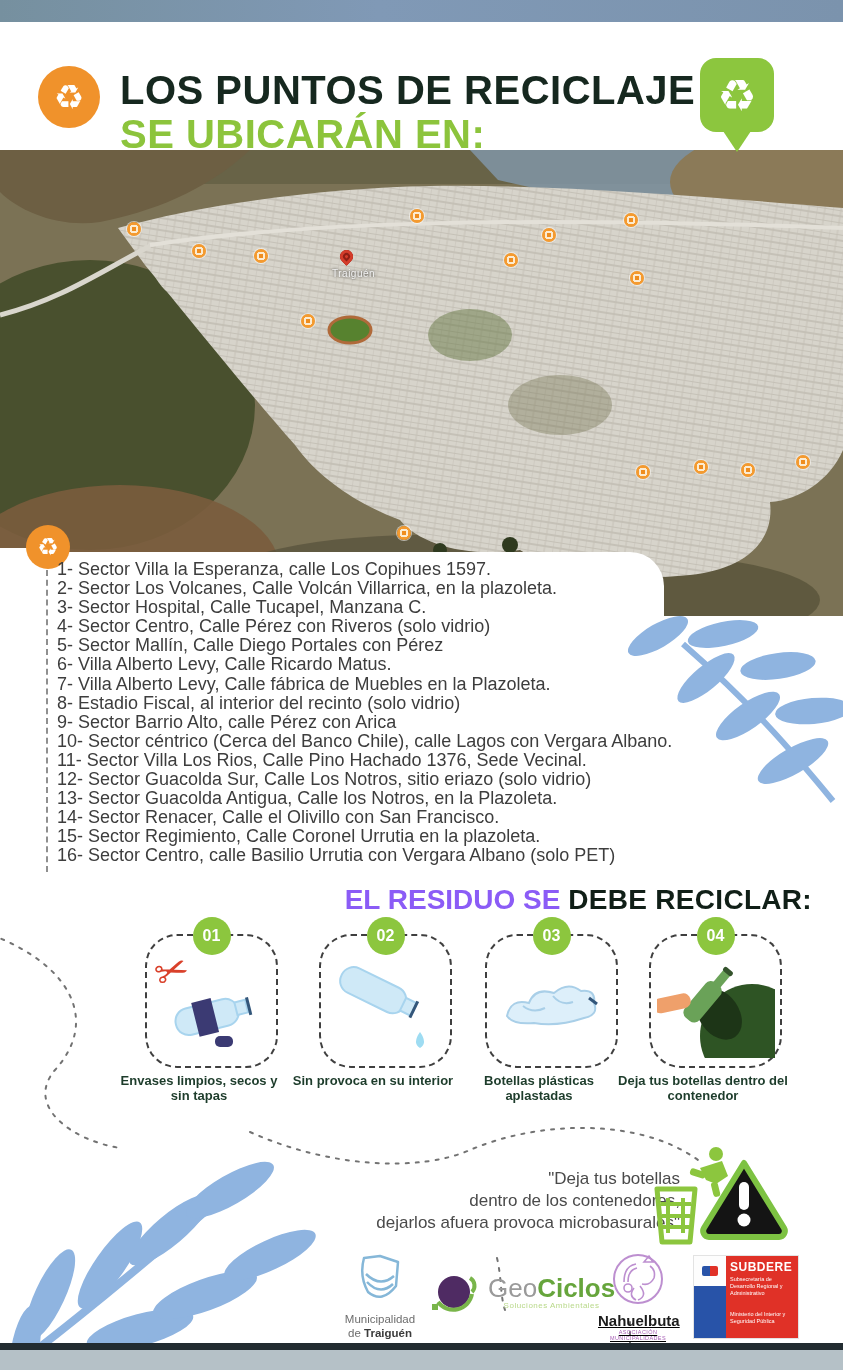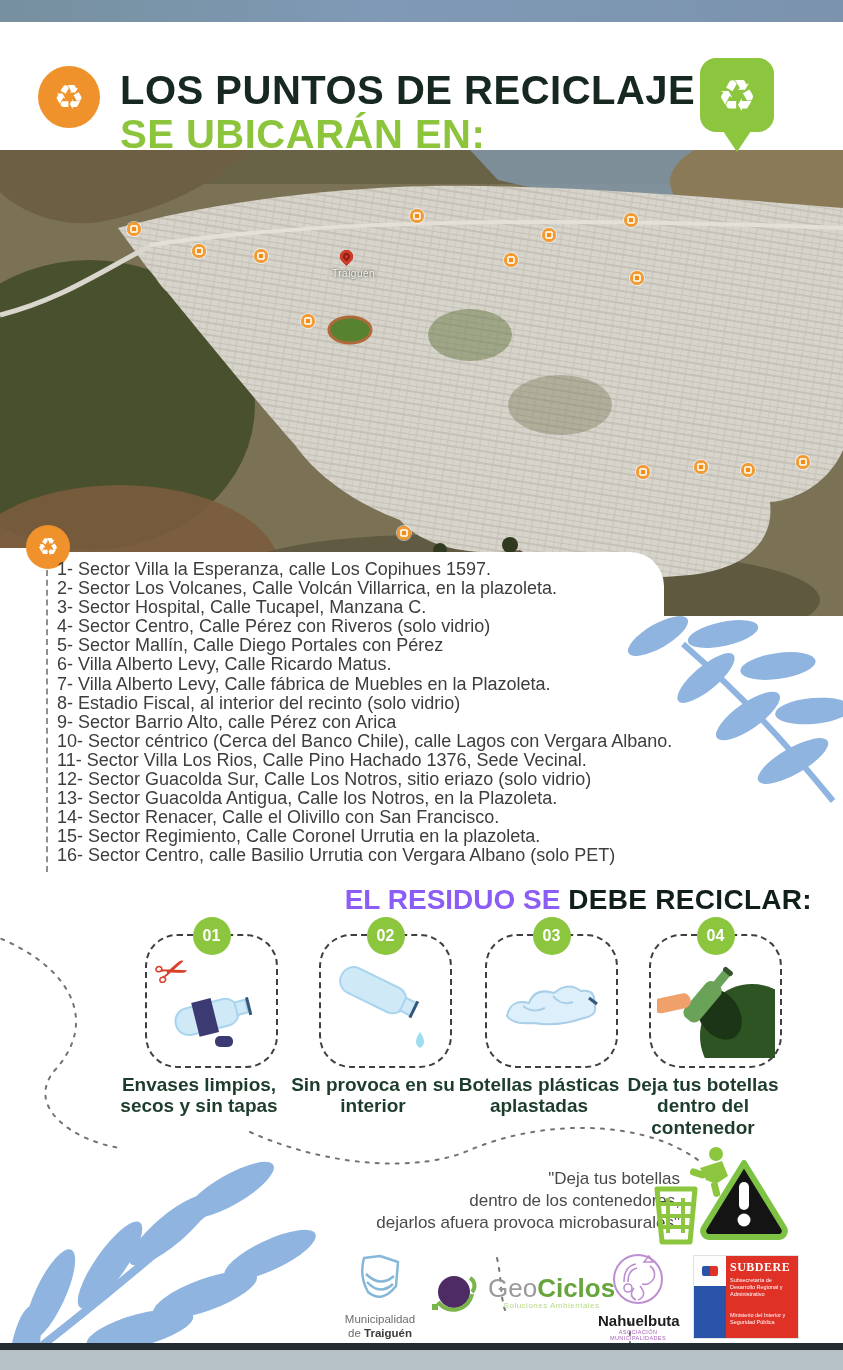--- a/index.html
+++ b/index.html
@@ -56,50 +56,50 @@
   .res-heading .lt{color:#8b5cf6;font-weight:bold;}
   .res-heading .dk{color:#101f17;font-weight:bold;letter-spacing:.3px;}
 
   .card{top:934px;width:133px;height:134px;border:2.5px dashed #3f3f3f;border-radius:32px;z-index:5;margin-left:12px;}
   .badge{position:absolute;left:50%;top:-19px;transform:translateX(-50%);width:38px;height:38px;
     border-radius:50%;background:#8cc63e;color:#fff;font-weight:bold;font-size:16px;
     display:flex;align-items:center;justify-content:center;}
   .card .illus{position:absolute;left:6px;top:18px;width:118px;height:104px;}
   .scissors{position:absolute;left:2px;top:-6px;font-family:"DejaVu Sans",sans-serif;
     font-size:40px;color:#d9402a;transform:rotate(-20deg);}
-  .step-label{top:1074px;width:176px;text-align:center;font-size:19px;font-weight:bold;
+  .step-label{top:1074px;width:176px;text-align:center;font-size:13px;font-weight:bold;
     color:#1d3c2b;line-height:1.12;z-index:5;}
 
   
   .quote{left:330px;top:1168px;width:350px;text-align:right;font-size:17px;color:#4a4a4a;
     line-height:1.3;z-index:5;}
   .warn-icons{left:652px;top:1146px;width:190px;height:110px;z-index:5;}
 
   
   .footer{left:0;top:1250px;width:843px;height:100px;z-index:5;}
   .muni{position:absolute;left:340px;top:4px;width:80px;text-align:center;}
   .muni .txt{font-size:11.5px;color:#6d6d6d;line-height:1.25;margin-top:2px;}
   .muni .txt b{color:#3c3c3c;}
   .geo{position:absolute;left:430px;top:18px;display:flex;align-items:center;}
   .geo .wordmark{margin-left:6px;line-height:1;}
   .geo .g1{font-size:26px;color:#9a9a9a;}
   .geo .g2{font-size:26px;color:#66a53c;font-weight:bold;}
   .geo .tag{font-size:8px;color:#b9d98a;text-align:center;margin-top:1px;letter-spacing:.5px;}
-  .nahuel{position:absolute;left:598px;top:2px;width:80px;text-align:center;}
+  .nahuel{position:absolute;left:598px;top:2px;width:80px;text-align:center;text-decoration:underline;}
   .nahuel .t1{font-size:15px;font-weight:bold;color:#1c1c1c;margin-top:2px;}
   .nahuel .t2{font-size:5.5px;color:#a75fb5;letter-spacing:.4px;}
   .subdere{position:absolute;left:694px;top:6px;width:104px;height:82px;background:#fff;
     box-shadow:0 0 0 1px #e3e3e3;display:flex;}
   .subdere .colL{width:32px;display:flex;flex-direction:column;}
   .subdere .emblem{height:30px;background:#fdfdfd;display:flex;align-items:center;justify-content:center;}
   .subdere .emblem span{display:block;width:16px;height:10px;
     background:linear-gradient(90deg,#2853a8 50%,#e03127 50%);border-radius:2px;}
   .subdere .blue{flex:1;background:#2853a8;}
   .subdere .colR{flex:1;background:#e03127;color:#fff;padding:4px 4px;}
-  .subdere .s1{font-size:12px;font-weight:bold;letter-spacing:.5px;font-family:Liberation Serif, serif;}
+  .subdere .s1{font-size:12px;font-weight:bold;letter-spacing:.5px;}
   .subdere .s2{font-size:5.5px;line-height:1.25;margin-top:2px;}
   .subdere .s3{font-size:5.5px;line-height:1.25;margin-top:14px;}
 </style>
 </head>
 <body>
 
 <div class="page">
 
   <div class="abs top-band"></div>
 

